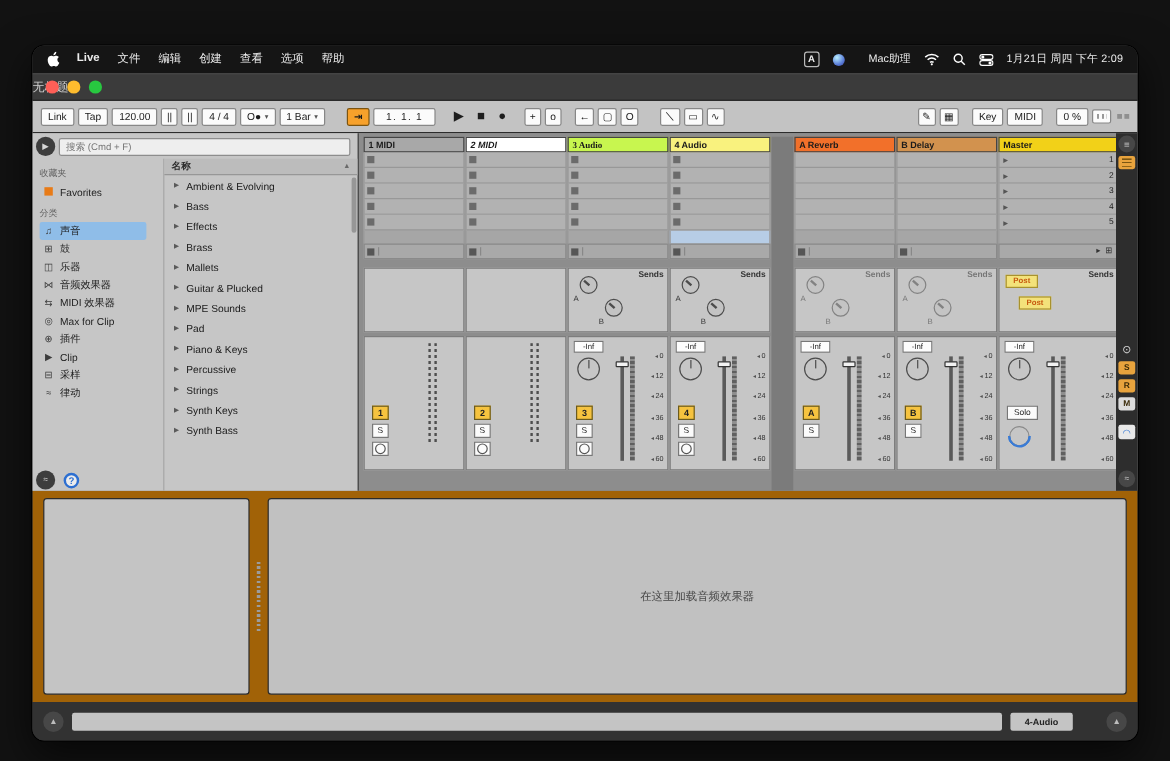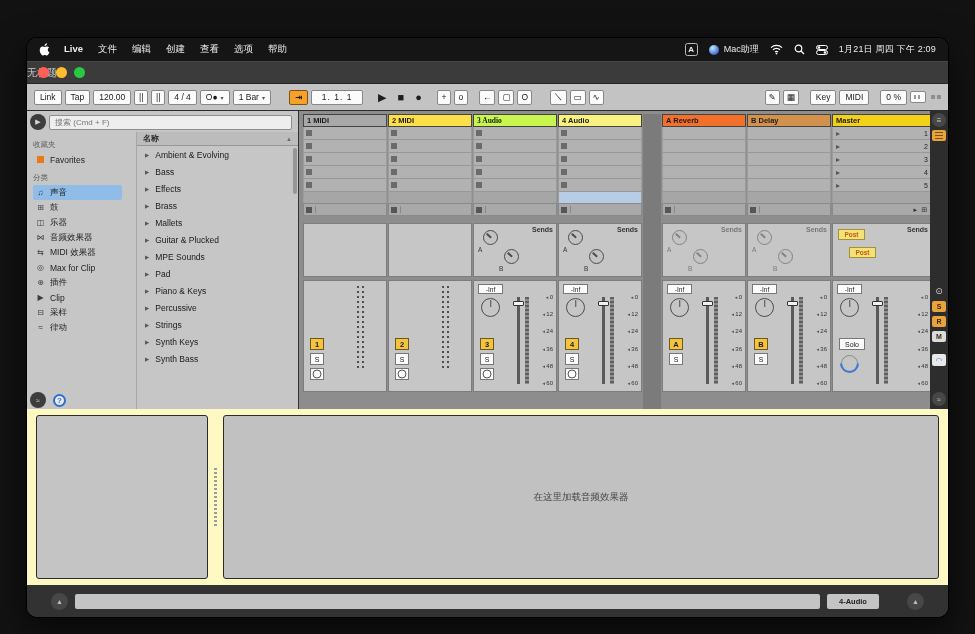--- a/index.html
+++ b/index.html
@@ -7,21 +7,21 @@
 .window{position:absolute;left:27px;top:38px;width:921px;height:579px;border-radius:10px;overflow:hidden;background:#3f3f3f;box-shadow:0 0 0 1px #000,0 12px 34px rgba(0,0,0,.65)}
 
 
 .menubar{height:23px;background:#151515;display:flex;align-items:center;padding:0 12px;color:#ececec;font-size:9.5px}
 .applewrap{display:flex;align-items:center;margin-right:4px}
 .applewrap svg{width:11px;height:13px}
 .mb-items{display:flex;gap:15px;margin-left:10px}
 .mb-items .mb-item:first-child{font-weight:700}
 .mb-right{margin-left:auto;display:flex;align-items:center;gap:11px;font-size:9px}
 .badge{border:1px solid #bbb;border-radius:2.5px;width:13px;height:13px;display:flex;align-items:center;justify-content:center;font-size:8px;font-weight:700}
-.assist{display:flex;align-items:center;gap:5px}
+.assist{display:flex;align-items:center;gap:20px}
 .assist-dot{width:10px;height:10px;border-radius:50%;background:radial-gradient(circle at 35% 30%,#b9f0ff,#5a7dd8 60%,#37409e)}
 .mbicon{display:flex;align-items:center}
 .clock{letter-spacing:.2px}
 
 
 .titlebar{height:23px;background:#3b3b3b;border-top:1px solid #474747;border-bottom:1px solid #262626;display:flex;align-items:center;position:relative}
 .lights{display:flex;gap:7px;margin-left:11px;z-index:2}
 .light{width:11px;height:11px;border-radius:50%}
 .light.r{background:#ff5f57}.light.y{background:#febc2e}.light.g{background:#28c840}
 .title{position:absolute;left:0;right:0;text-align:left;color:#cfcfcf;font-size:10px}
@@ -126,29 +126,29 @@
 .rsbars::after{content:"";position:absolute;left:3px;right:3px;top:2px;bottom:2px;background:repeating-linear-gradient(to bottom,#7a5512 0 1px,transparent 1px 3px)}
 .rsio{top:174px;color:#d5d5d5;font-size:9px;height:12px}
 .rsbox{height:11px;border-radius:2px;font-size:7px;font-weight:700;color:#3a2a08}
 .rsS{top:190px;background:#e8a33d}
 .rsR{top:205px;background:#e8a33d}
 .rsM{top:220px;background:#dcdcdc}
 .rsarc{top:243px;background:#e8e8e8;height:12px;border-radius:2px;color:#3a7bd5;font-size:8px}
 .rsgrip{bottom:3px;height:14px;border-radius:50%;background:#474747;color:#ccc;font-size:7px}
 
 
-.detail{height:176px;background:#fef9c3;display:flex;padding:6px 9px;gap:3px}
+.detail{height:176px;background:#a16207;display:flex;padding:6px 9px;gap:3px}
 .dleft{width:172px;background:#c4c4c4;border:1px solid #2b2b2b;border-radius:3px}
 .dgrip{width:9px;display:flex;align-items:center;justify-content:center}
 .dgrip::before{content:"";width:3px;height:58px;background:repeating-linear-gradient(to bottom,#9c9c9c 0 2px,transparent 2px 4px)}
 .dmain{flex:1;background:#c1c1c1;border:1px solid #2b2b2b;border-radius:3px;display:flex;align-items:center;justify-content:center}
 .dtext{font-size:9.5px;color:#484848}
 
 
-.statusbar{height:32px;background:#323232;display:flex;align-items:center;padding:0 24px;gap:7px}
+.statusbar{height:32px;background:#323232;display:flex;align-items:center;padding:0 9px;gap:7px}
 .sbcirc{width:17px;height:17px;border-radius:50%;background:#474747;color:#bdbdbd;display:flex;align-items:center;justify-content:center;font-size:7px;flex:none}
 .sbar{flex:1;height:15px;background:#c4c4c4;border-radius:2px}
 .strack{width:52px;height:15px;background:#c4c4c4;border-radius:2px;display:flex;align-items:center;justify-content:center;font-size:7.5px;font-weight:700;color:#222;flex:none}
 .sbgap{width:14px}
 </style>
 </head>
 <body>
 
 <div class="window">
 
@@ -362,21 +362,21 @@
         <div class="hgap2"></div>
         <div class="mixer">
           <div class="dotmeter"></div>
           <div class="numbox">1</div>
           <div class="sbtn">S</div>
           <div class="recbtn"></div>
         </div>
       </div>
 
       <div class="col">
-        <div class="thdr" style="background-color: #fde047;">2 MIDI</div>
+        <div class="thdr" style="background-color: #ffffff; font-style: italic;">2 MIDI</div>
         <div class="slots">
             <div class="slot"></div>
             <div class="slot"></div>
             <div class="slot"></div>
             <div class="slot"></div>
             <div class="slot"></div>
           </div>
         <div class="below"></div>
         <div class="stopcell"></div>
         <div class="hgap"></div>

